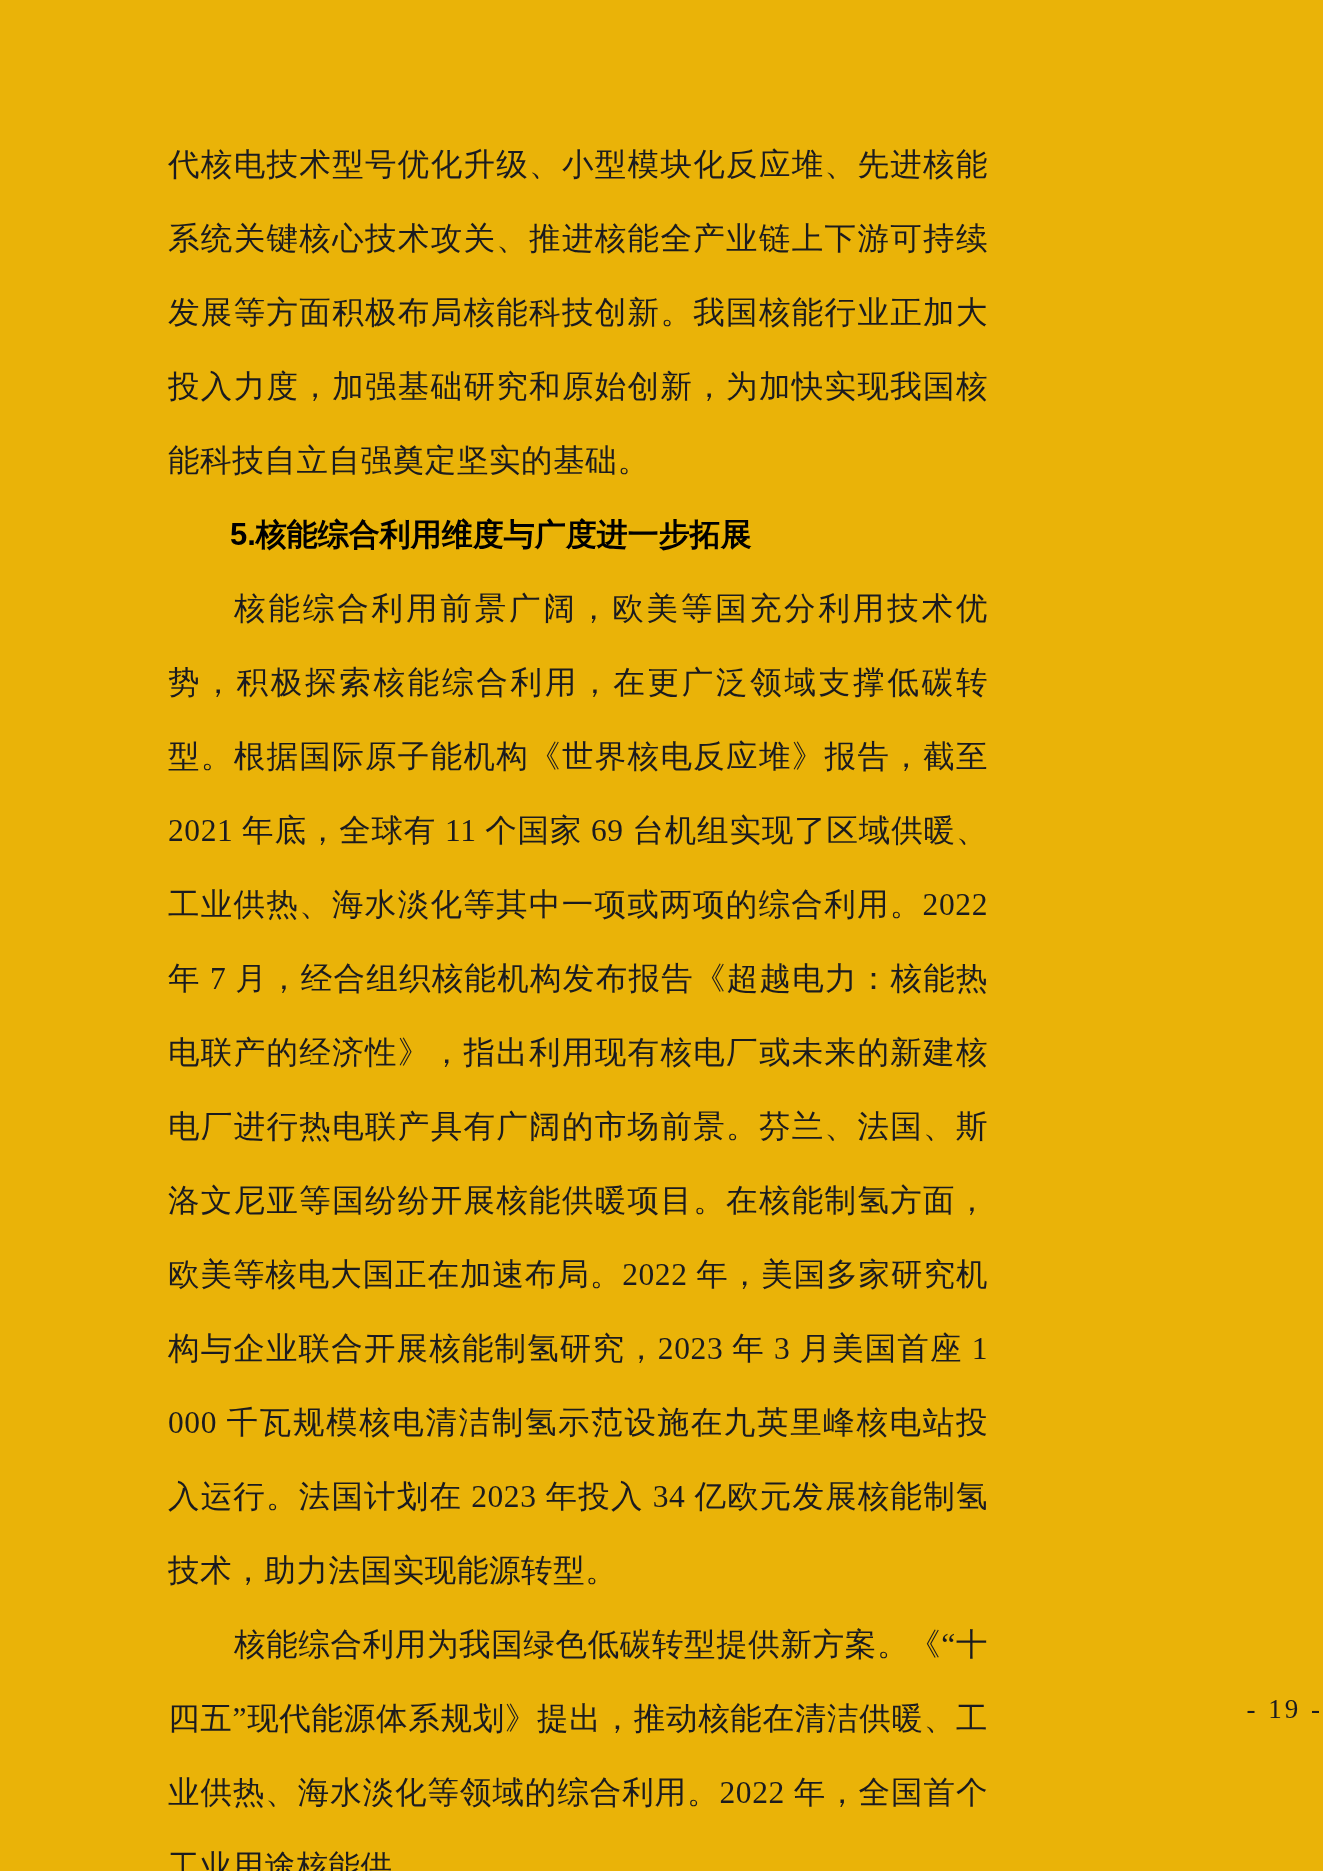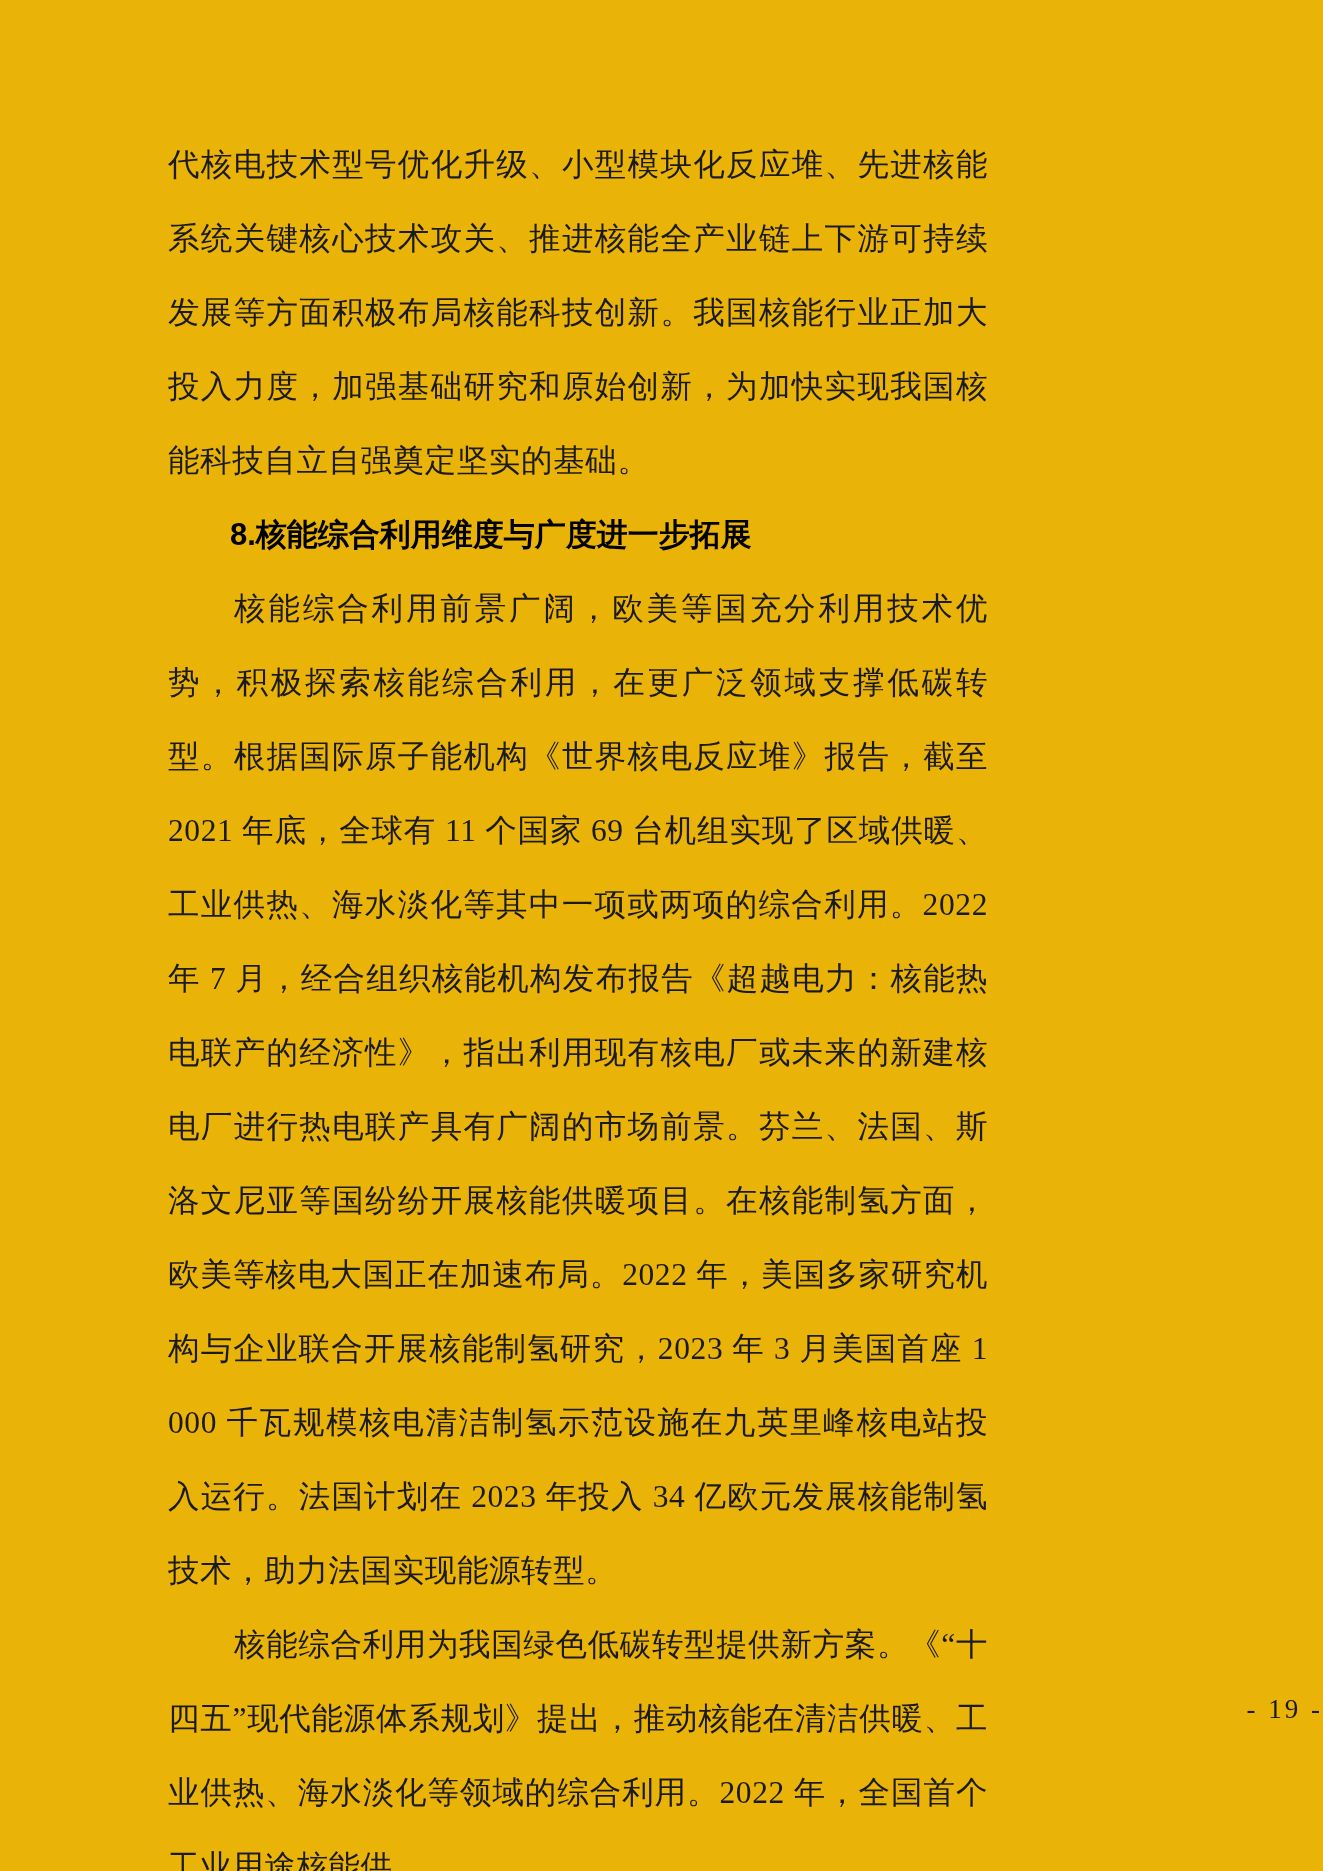--- a/index.html
+++ b/index.html
@@ -71,21 +71,21 @@
 </style>
 </head>
 <body>
 
 <div class="page">
 
   <div class="content">
 
     <p class="para cont">代核电技术型号优化升级、小型模块化反应堆、先进核能系统关键核心技术攻关、推进核能全产业链上下游可持续发展等方面积极布局核能科技创新。我国核能行业正加大投入力度，加强基础研究和原始创新，为加快实现我国核能科技自立自强奠定坚实的基础。</p>
 
-    <h2 class="heading">8.核能综合利用维度与广度进一步拓展</h2>
+    <h2 class="heading">5.核能综合利用维度与广度进一步拓展</h2>
 
     <p class="para indent">核能综合利用前景广阔，欧美等国充分利用技术优势，积极探索核能综合利用，在更广泛领域支撑低碳转型。根据国际原子能机构《世界核电反应堆》报告，截至 2021 年底，全球有 11 个国家 69 台机组实现了区域供暖、工业供热、海水淡化等其中一项或两项的综合利用。2022 年 7 月，经合组织核能机构发布报告《超越电力：核能热电联产的经济性》，指出利用现有核电厂或未来的新建核电厂进行热电联产具有广阔的市场前景。芬兰、法国、斯洛文尼亚等国纷纷开展核能供暖项目。在核能制氢方面，欧美等核电大国正在加速布局。2022 年，美国多家研究机构与企业联合开展核能制氢研究，2023 年 3 月美国首座 1000 千瓦规模核电清洁制氢示范设施在九英里峰核电站投入运行。法国计划在 2023 年投入 34 亿欧元发展核能制氢技术，助力法国实现能源转型。</p>
 
     <p class="para indent">核能综合利用为我国绿色低碳转型提供新方案。《“十四五”现代能源体系规划》提出，推动核能在清洁供暖、工业供热、海水淡化等领域的综合利用。2022 年，全国首个工业用途核能供</p>
 
   </div>
 
   <div class="footer">- 19 -</div>
 
 </div>

